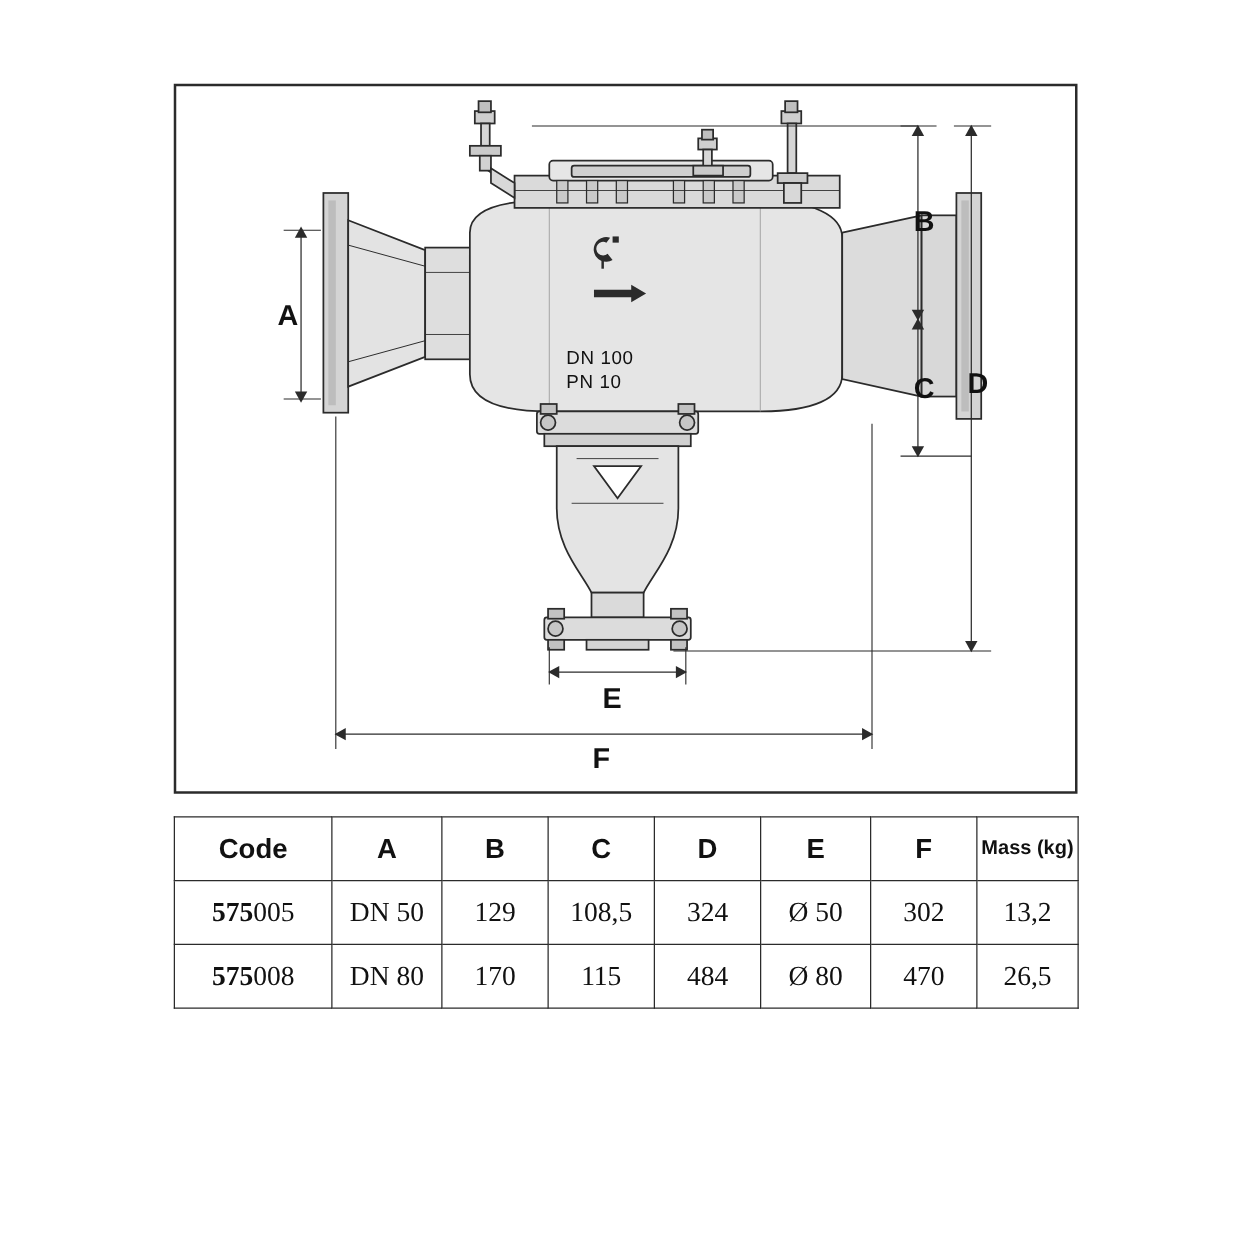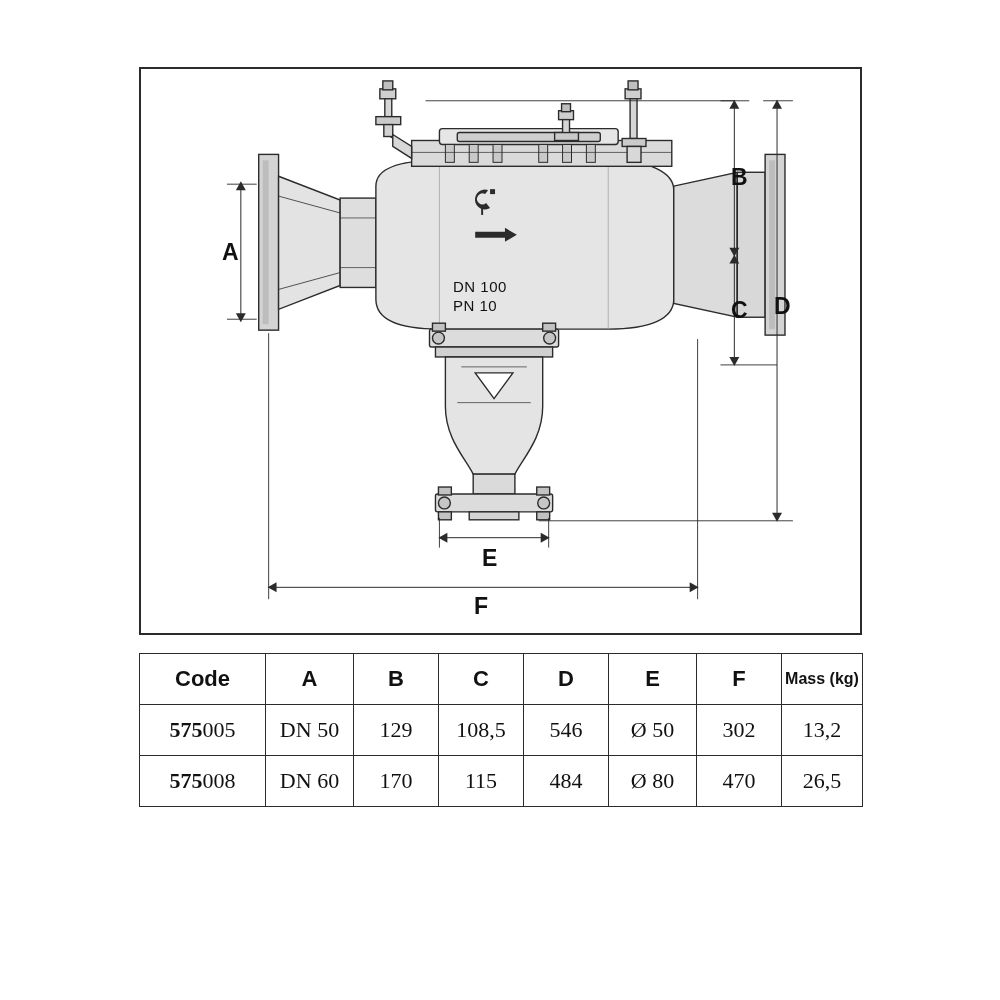--- a/index.html
+++ b/index.html
@@ -304,28 +304,28 @@
         <th>F</th>
         <th class="small">Mass (kg)</th>
       </tr>
     </thead>
     <tbody>
       <tr>
         <td class="code-cell"><b>575</b><span>005</span></td>
         <td>DN 50</td>
         <td>129</td>
         <td>108,5</td>
-        <td>546</td>
+        <td>324</td>
         <td>Ø 50</td>
         <td>302</td>
         <td>13,2</td>
       </tr>
       <tr>
         <td class="code-cell"><b>575</b><span>008</span></td>
-        <td>DN 60</td>
+        <td>DN 80</td>
         <td>170</td>
         <td>115</td>
         <td>484</td>
         <td>Ø 80</td>
         <td>470</td>
         <td>26,5</td>
       </tr>
     </tbody>
   </table>
 

